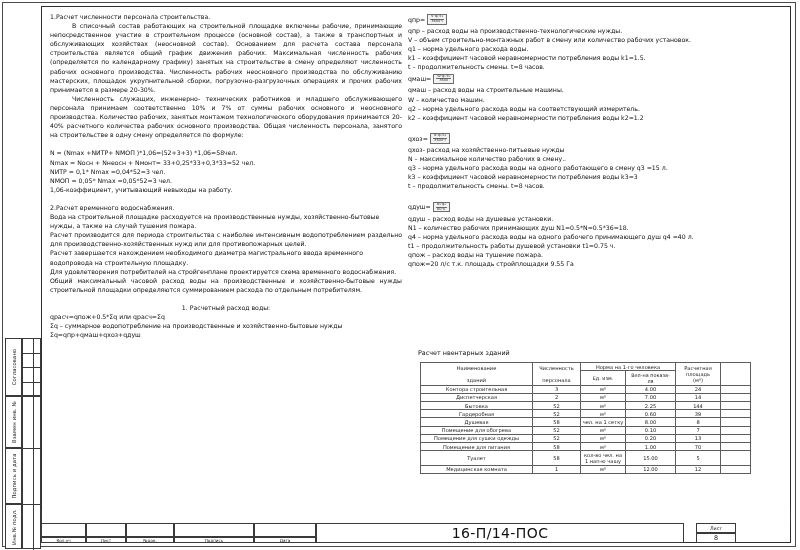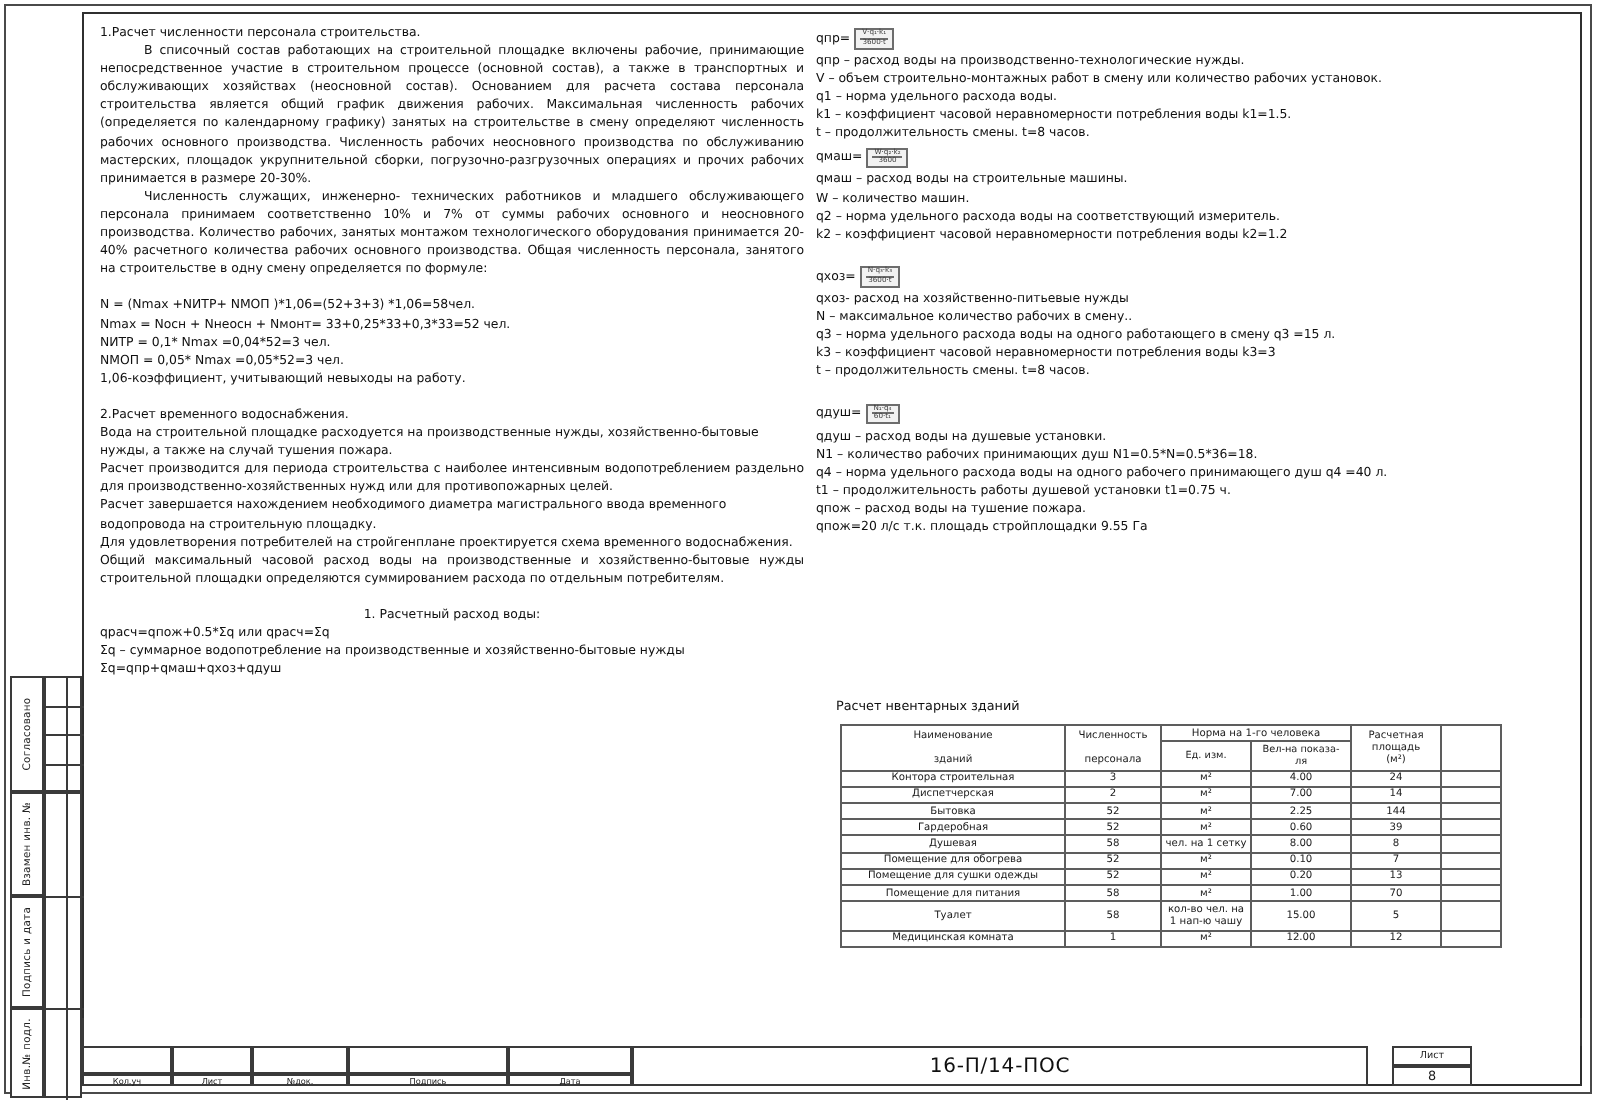--- a/index.html
+++ b/index.html
@@ -123,21 +123,21 @@
   
   .tb{
     position:absolute;
     left:41px;top:509px;
     width:750px;height:34px;
   }
   .tb-code{
     position:absolute;left:275px;top:14px;width:368px;height:20px;
     border:1px solid #3a3a3a;box-sizing:border-box;
     display:flex;align-items:center;justify-content:center;
-    font-size:10px;color:#101010;letter-spacing:0.4px;
+    font-size:14px;color:#101010;letter-spacing:0.4px;
   }
   .tb-list{
     position:absolute;left:655px;top:14px;width:40px;height:10px;
     border:1px solid #3a3a3a;box-sizing:border-box;
     display:flex;align-items:center;justify-content:center;font-size:4.8px;
   }
   .tb-listno{
     position:absolute;left:655px;top:24px;width:40px;height:10px;
     border:1px solid #3a3a3a;box-sizing:border-box;
     display:flex;align-items:center;justify-content:center;font-size:6.4px;

